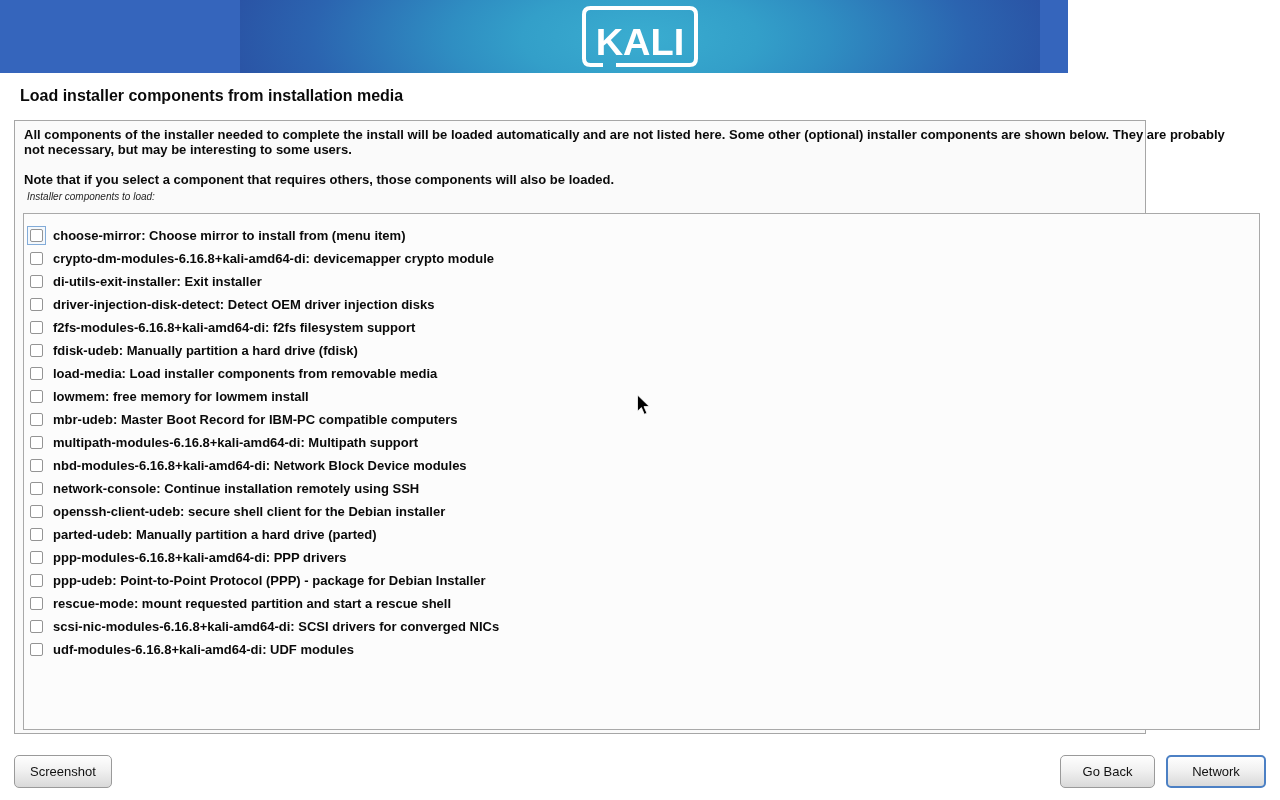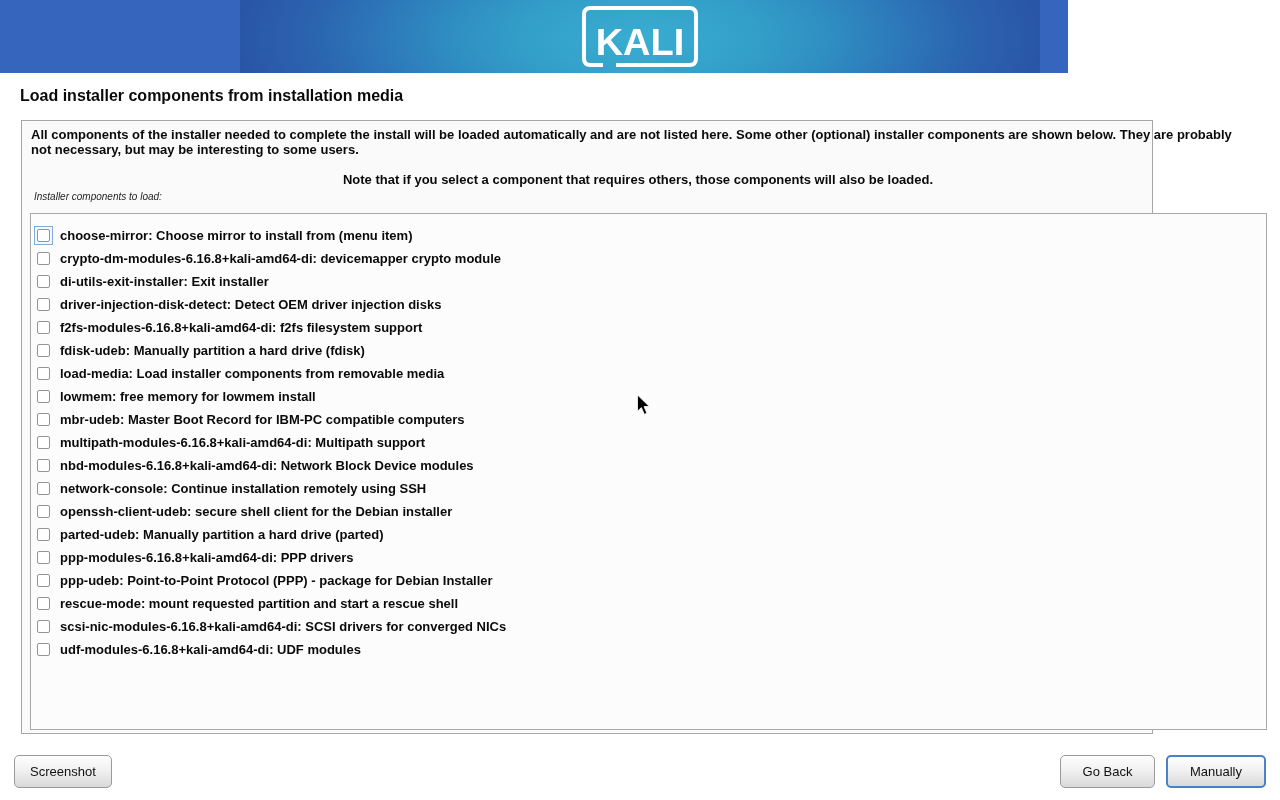--- a/index.html
+++ b/index.html
@@ -26,30 +26,30 @@
     font-weight:bold;
     fill:#ffffff;
   }
   
   .page-title{
     position:absolute;left:20px;top:87px;
     font-size:16px;font-weight:bold;color:#0a0a0a;
   }
   
   .main-box{
-    position:absolute;left:21px;top:120px;width:1132px;height:614px;
+    position:absolute;left:14px;top:120px;width:1132px;height:614px;
     border:1px solid #a6a6a6;background:#fafafa;box-sizing:border-box;
   }
   .desc{
     position:absolute;left:9px;top:6px;width:1214px;
     font-size:13px;font-weight:bold;line-height:15px;color:#0a0a0a;
   }
   .note{
     position:absolute;left:9px;top:51px;width:1214px;
-    font-size:13px;font-weight:bold;color:#0a0a0a;text-align:center;
+    font-size:13px;font-weight:bold;color:#0a0a0a;
   }
   .list-label{
     position:absolute;left:12px;top:70px;
     font-size:10px;font-style:italic;color:#1f1f1f;
   }
   .listbox{
     position:absolute;left:8px;top:92px;width:1237px;height:517px;
     border:1px solid #a9a9a9;background:#fcfcfc;box-sizing:border-box;
     padding-top:10px;overflow:hidden;
   }
@@ -217,17 +217,17 @@
         <span class="cbwrap">
           <span class="cb"></span>
         </span>
         <span class="rowlabel">udf-modules-6.16.8+kali-amd64-di: UDF modules</span>
       </div>
     </div>
 </div>
 
 <button class="btn btn-screenshot">Screenshot</button>
 <button class="btn btn-goback">Go Back</button>
-<button class="btn btn-continue">Manually</button>
+<button class="btn btn-continue">Network</button>
 
 <svg class="cursor" width="16" height="22" viewBox="0 0 16 22">
   <path d="M1.5 1 L1.5 17.2 L5.4 13.6 L8.3 20.3 L10.9 19.2 L8 12.6 L13.3 12.5 Z" fill="#000000" stroke="#ffffff" stroke-width="0.8"></path>
 </svg>
 
 </body></html>

